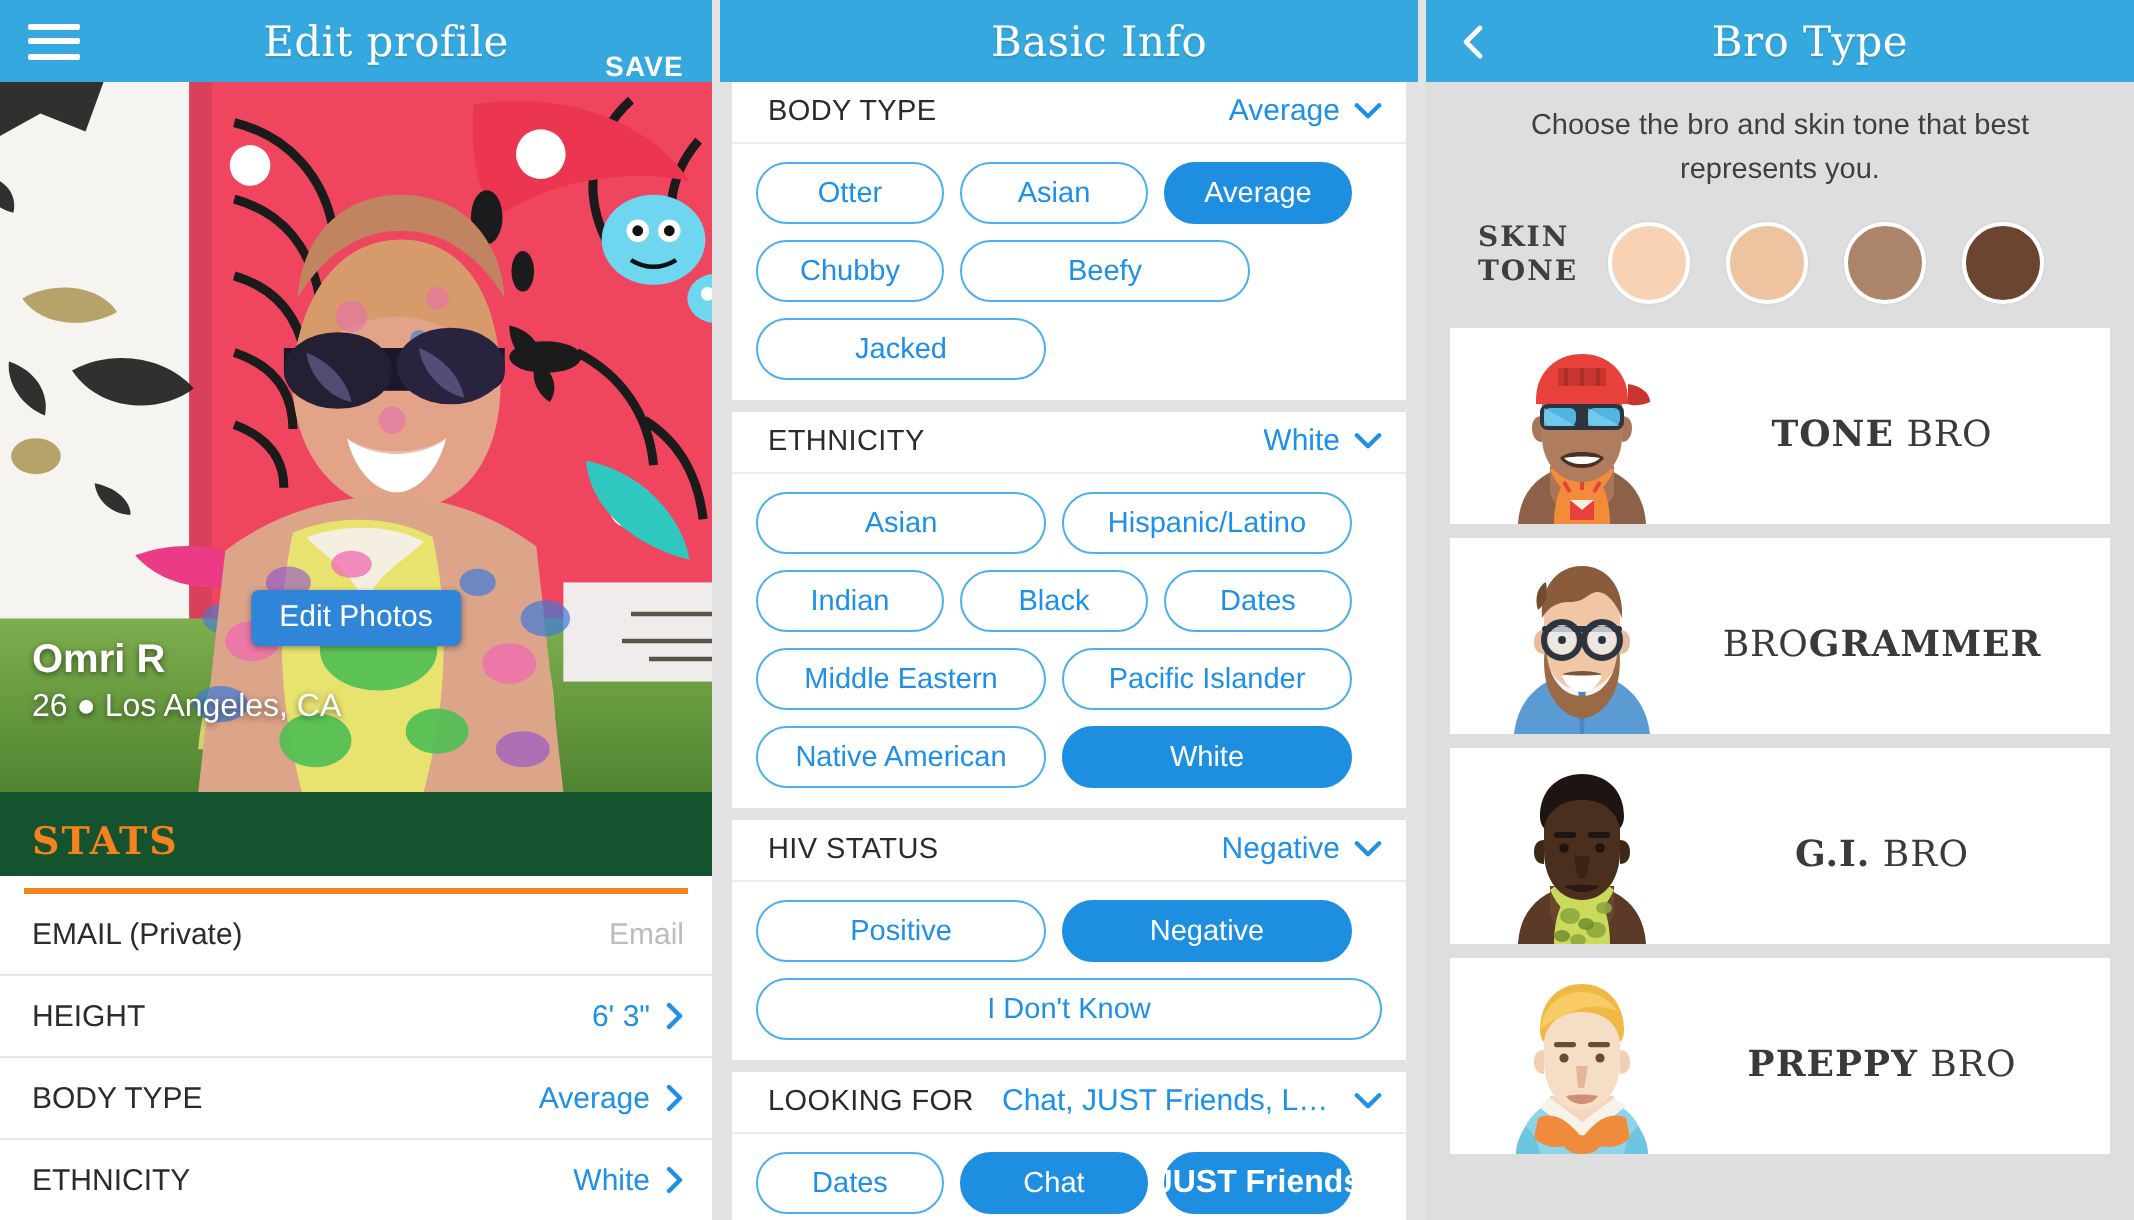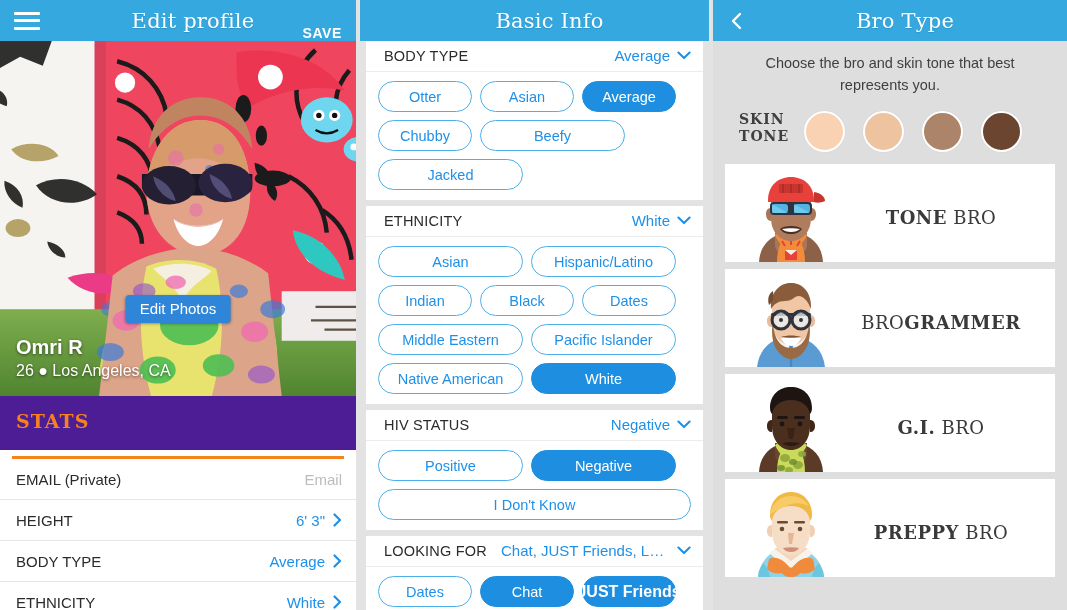--- a/index.html
+++ b/index.html
@@ -38,26 +38,26 @@
 
   
   .photo-wrap { position:relative; width:356px; height:355px; overflow:hidden; background:#c8c8c8; }
   .photo-svg { position:absolute; inset:0; width:100%; height:100%; display:block; }
   .edit-photos {
     position:absolute; left:50%; transform:translateX(-50%); top:254px;
     background:#2f86d8; color:#fff; font-size:15px;
     padding:5px 14px 6px; border-radius:4px; cursor:pointer;
     box-shadow:0 1px 3px rgba(0,0,0,.35);
   }
-  .name-block { position:absolute; left:16px; bottom:14px; color:#fff; text-shadow:0 1px 3px rgba(0,0,0,.55); }
+  .name-block { position:absolute; left:16px; bottom:31px; color:#fff; text-shadow:0 1px 3px rgba(0,0,0,.55); }
   .name-block .nm { font-size:20px; font-weight:bold; line-height:1.15; }
   .name-block .sub { font-size:16px; line-height:1.35; margin-top:1px; }
 
   .stats-head {
-    background:#4c1d95; padding:14px 0 18px 16px; position:relative;
+    background:#14532d; padding:14px 0 6px 16px; position:relative;
   }
   .stats-head .lbl {
     font-family:"DejaVu Serif", serif; font-weight:bold;
     color:#f5821f; font-size:19px; letter-spacing:1px;
   }
   .stats-rule { height:3px; background:#f5821f; margin:6px 12px 0 12px; }
   .stats-list { background:#fff; }
   .stat-row {
     display:flex; align-items:center; justify-content:space-between;
     height:41px; padding:0 14px 0 16px; border-bottom:1px solid #e6e6e6;

